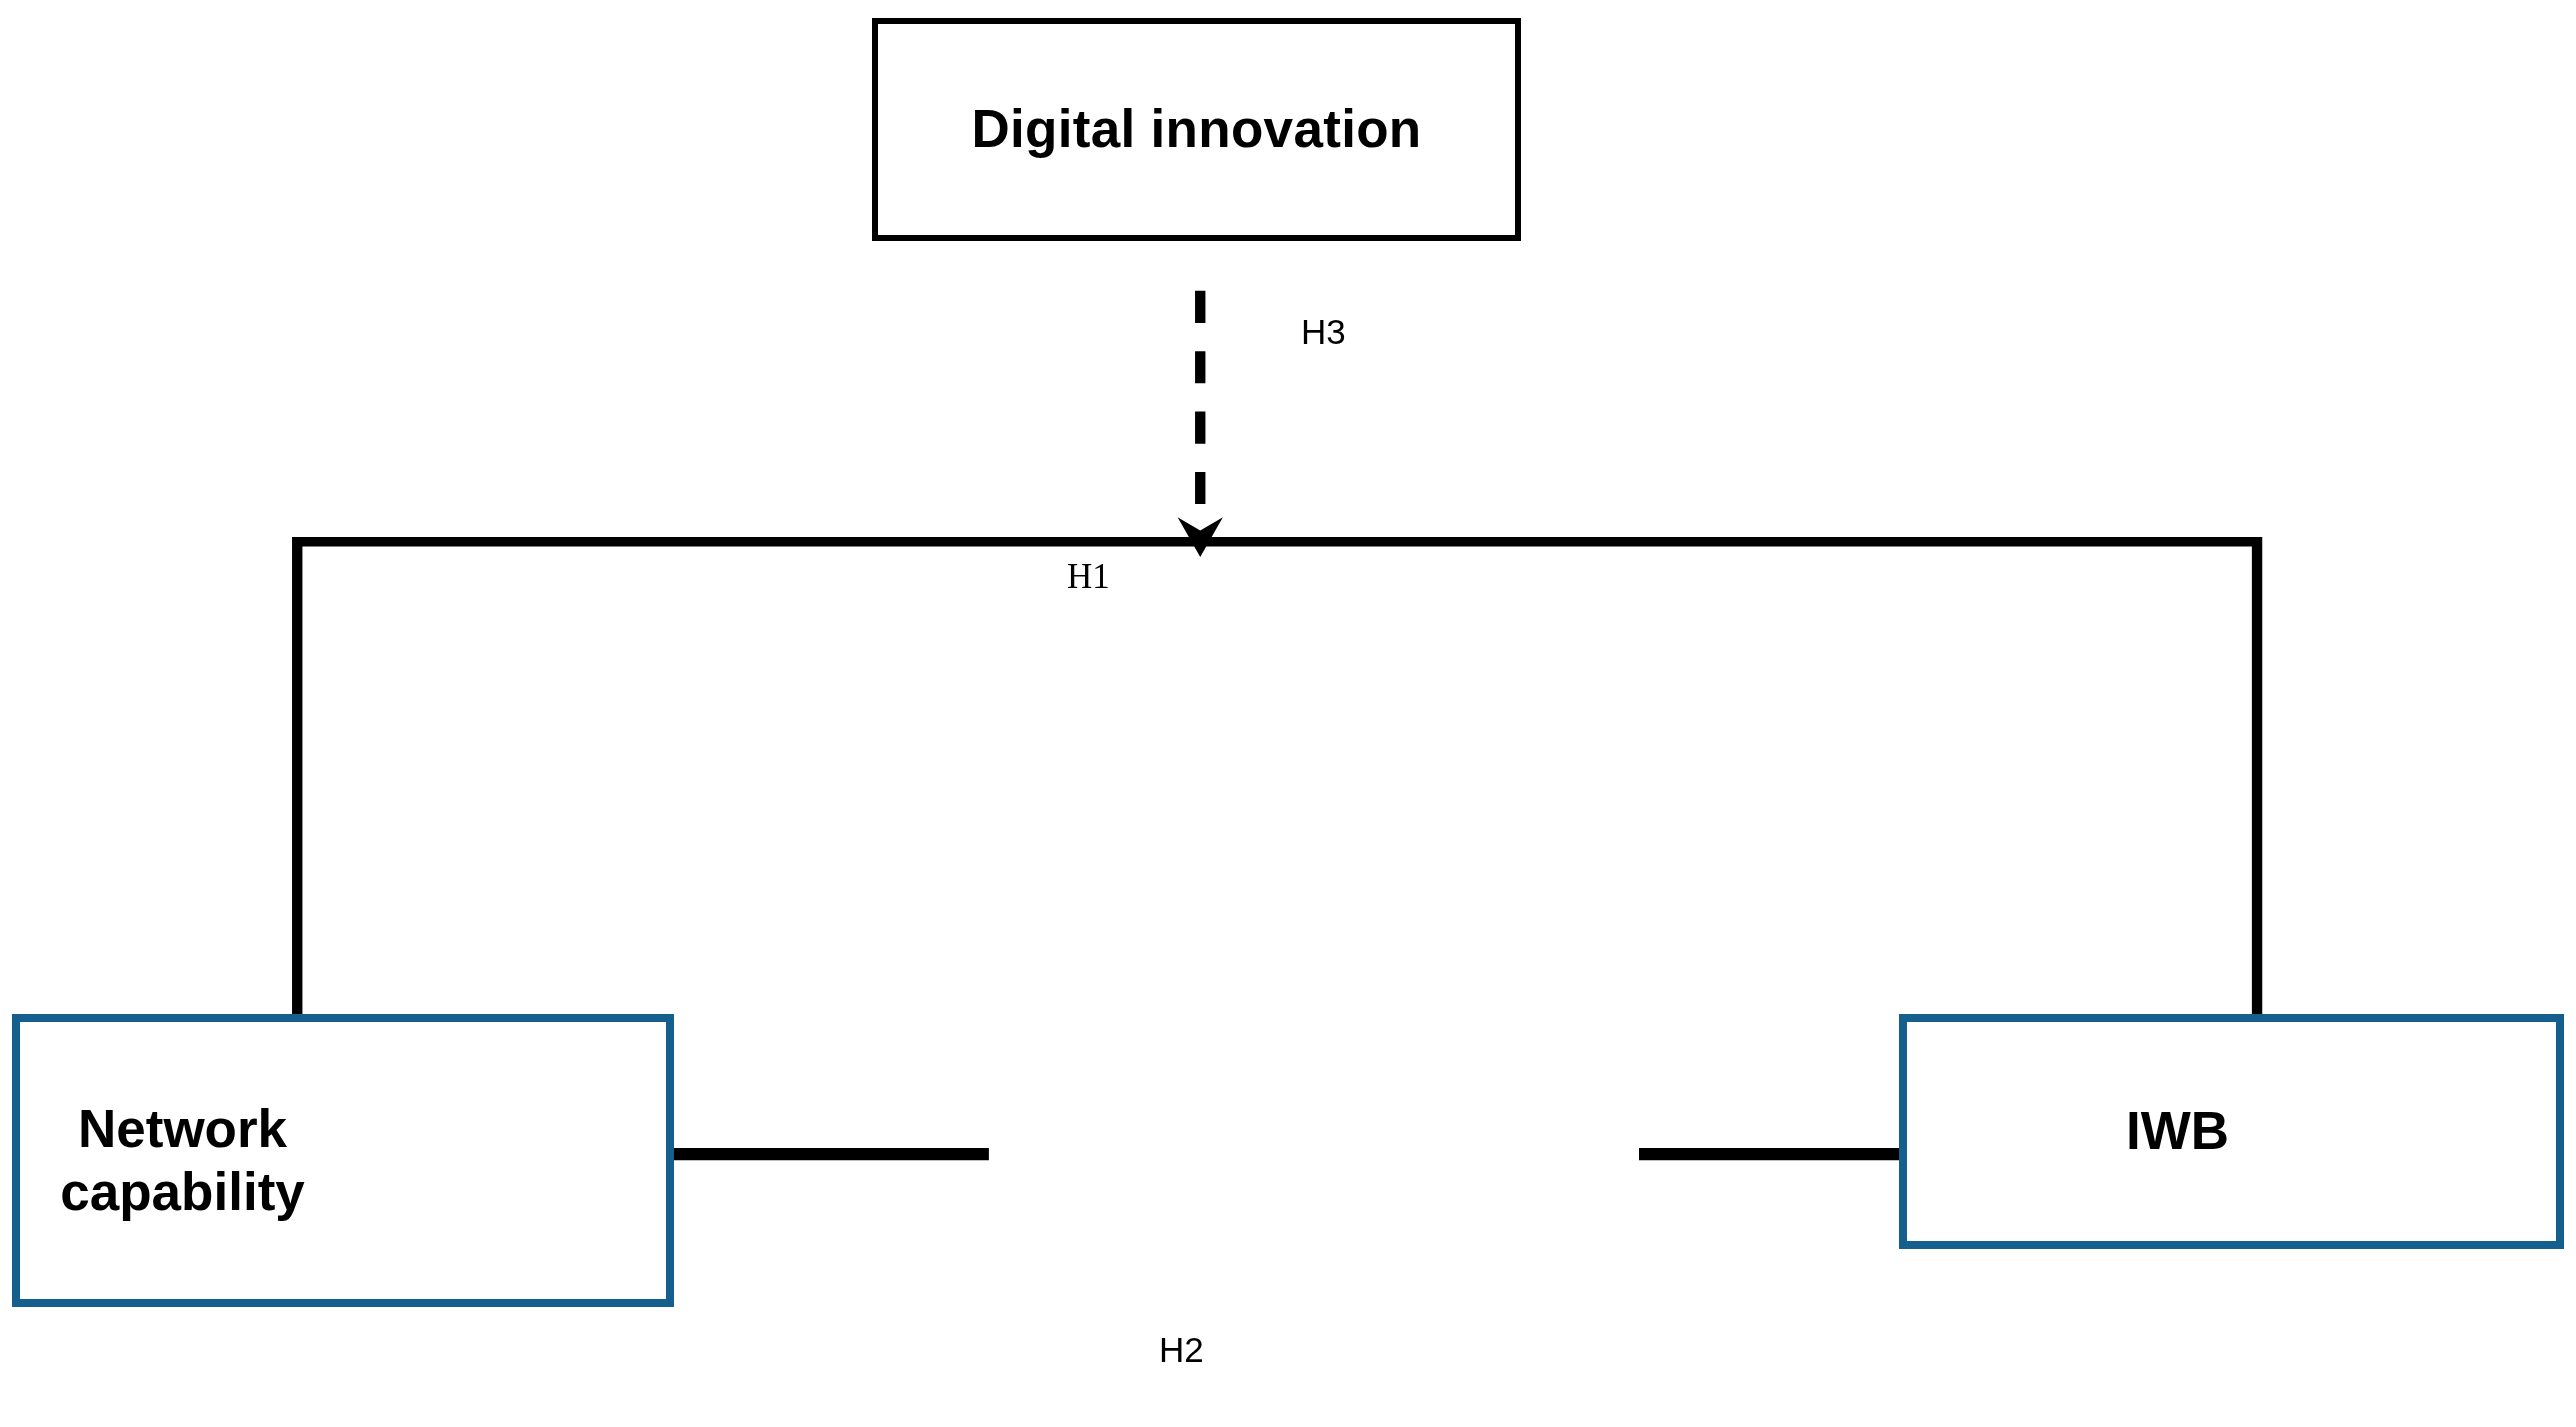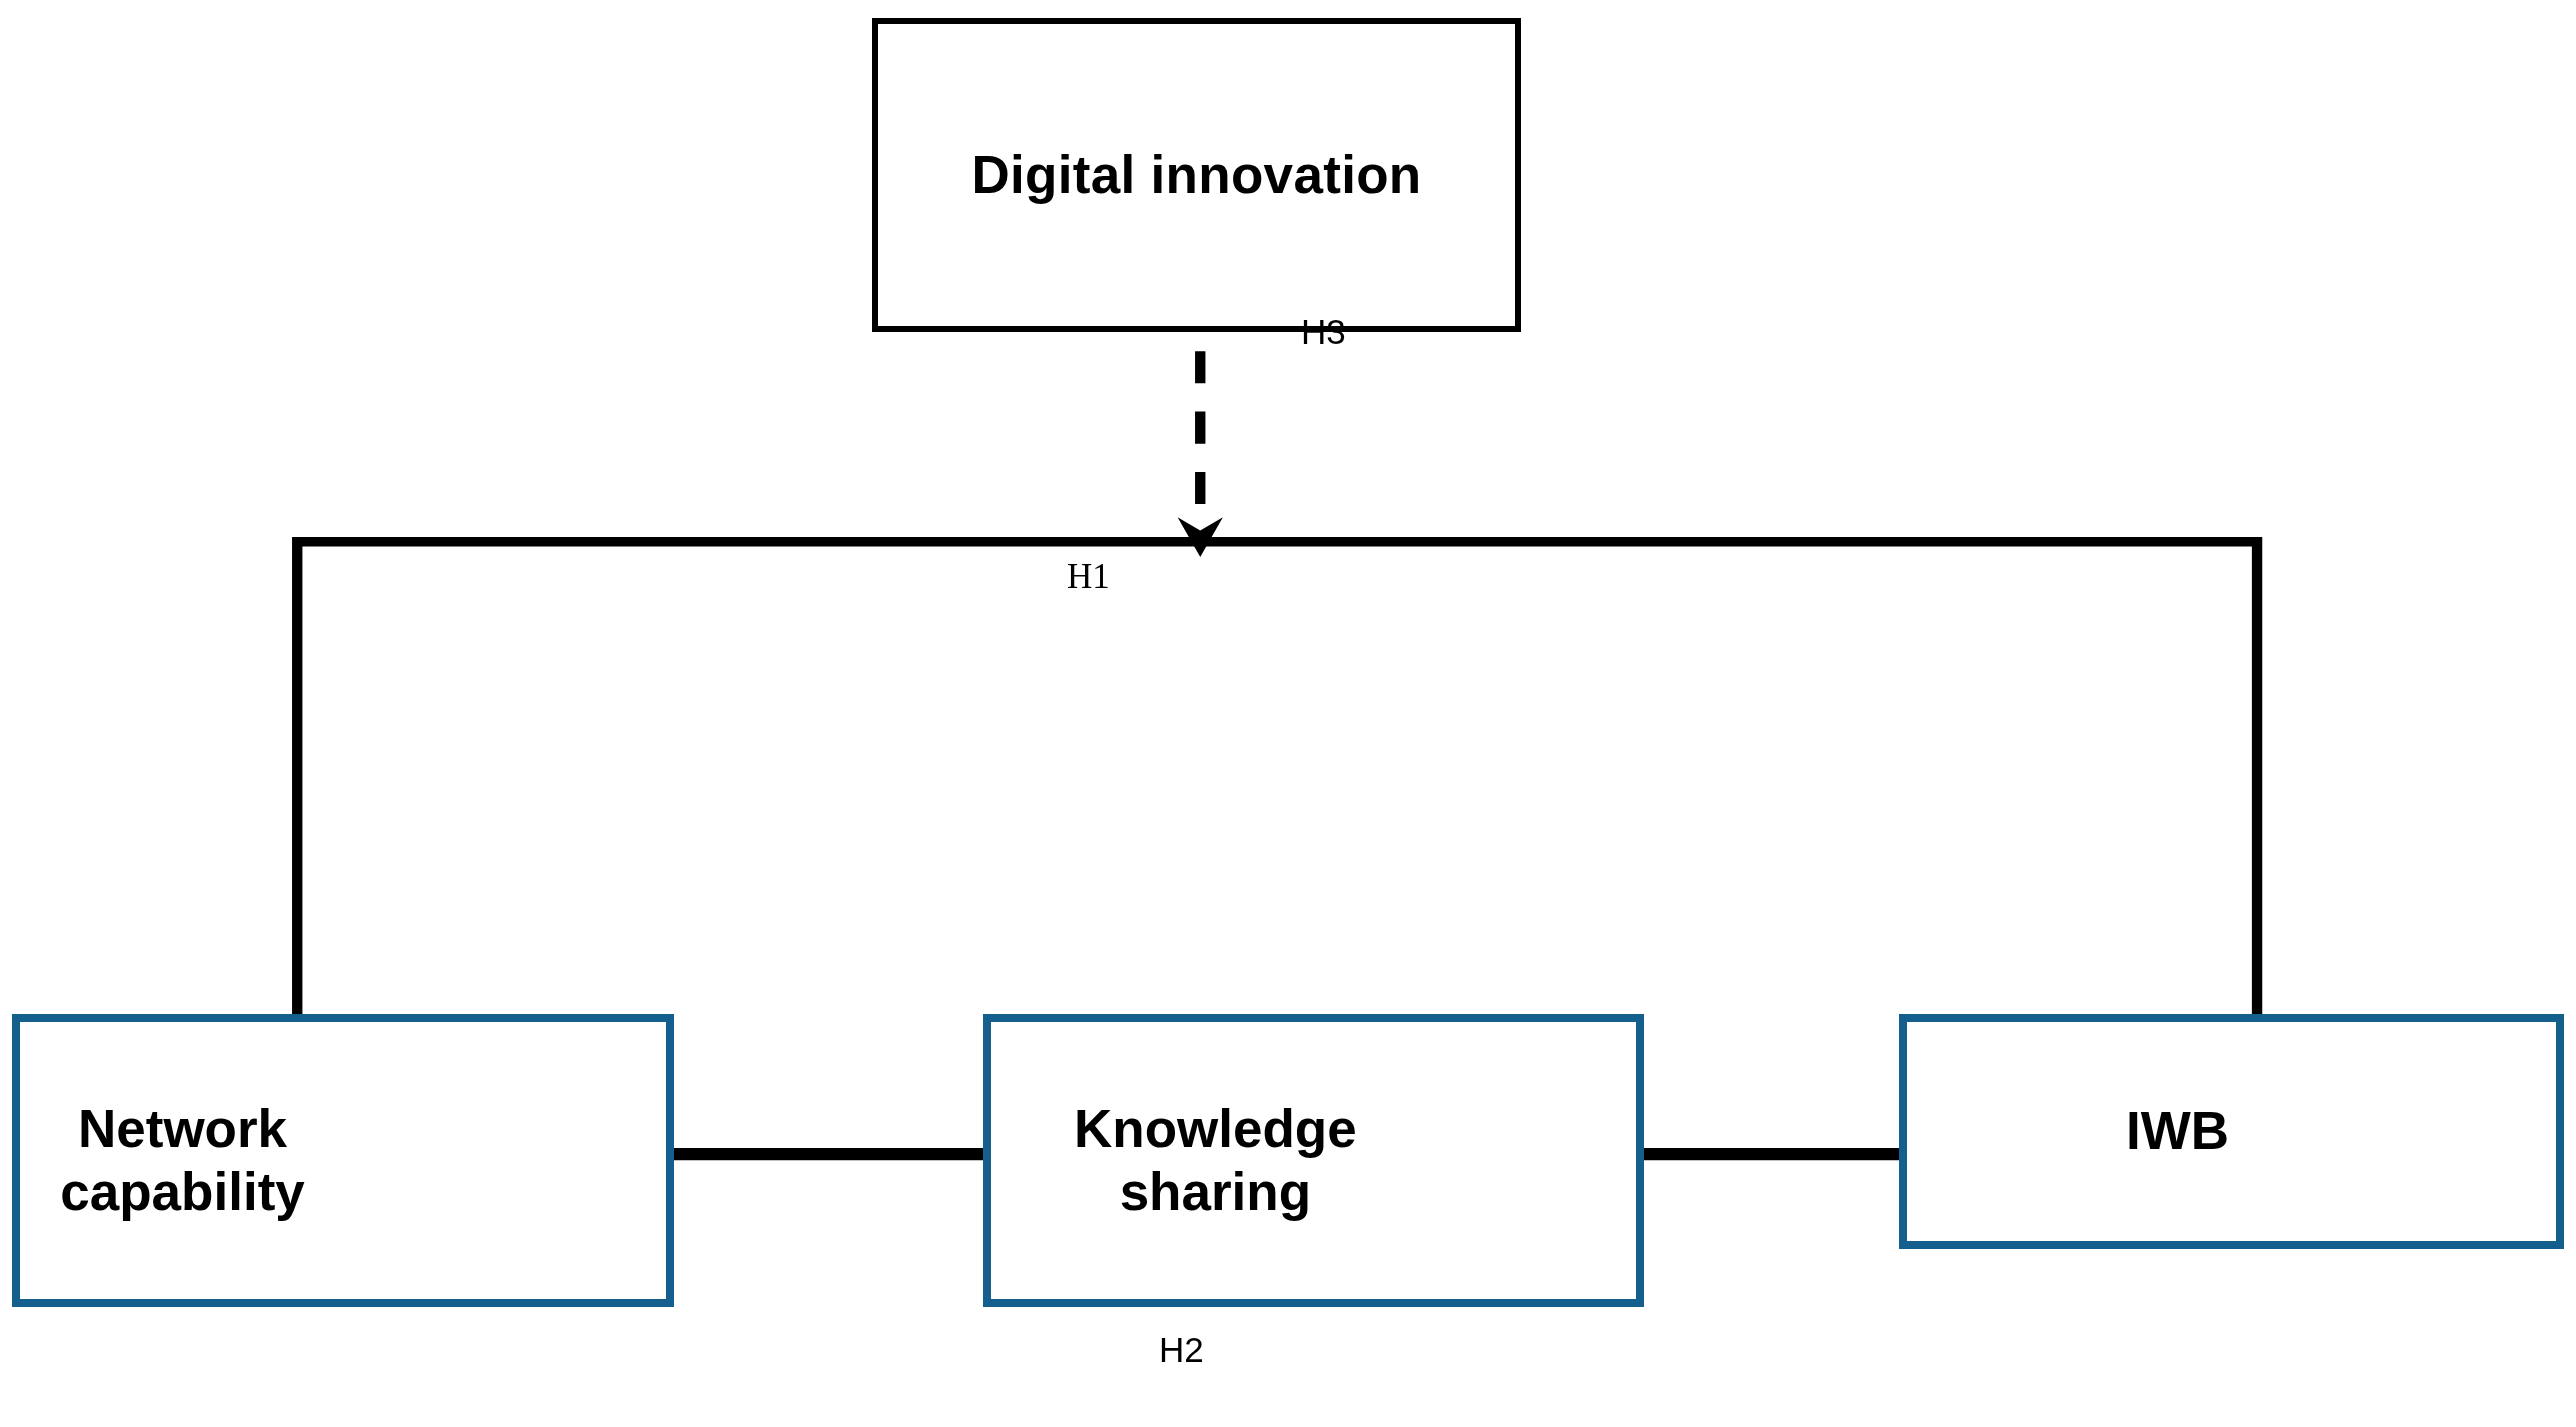--- a/index.html
+++ b/index.html
@@ -35,21 +35,21 @@
     color: #000000;
     text-align: center;
     line-height: 1.18;
     white-space: pre-line;
   }
   
   #box-digital-innovation {
     left: 872px;
     top: 18px;
     width: 649px;
-    height: 314px;
+    height: 223px;
     border: 6.6px solid #000000;
     justify-content: center;
   }
   #box-digital-innovation .node-label {
     font-size: 53px;
     letter-spacing: 0.3px;
   }
   
   #box-network-capability {
     left: 12.3px;
@@ -122,24 +122,20 @@
 
   <div class="node-box" id="box-digital-innovation">
     <span class="node-label">Digital innovation</span>
   </div>
 
   <div class="node-box" id="box-network-capability">
     <span class="node-label">Network
 capability</span>
   </div>
 
-  <div class="node-box" id="box-knowledge-sharing">
-    <span class="node-label">Knowledge
-sharing</span>
-  </div>
 
   <div class="node-box" id="box-iwb">
     <span class="node-label">IWB</span>
   </div>
 
   <span class="hyp-label" id="label-h3">H3</span>
 
   <span class="hyp-label" id="label-h1">H1</span>
 
   <span class="hyp-label" id="label-h2">H2</span>

